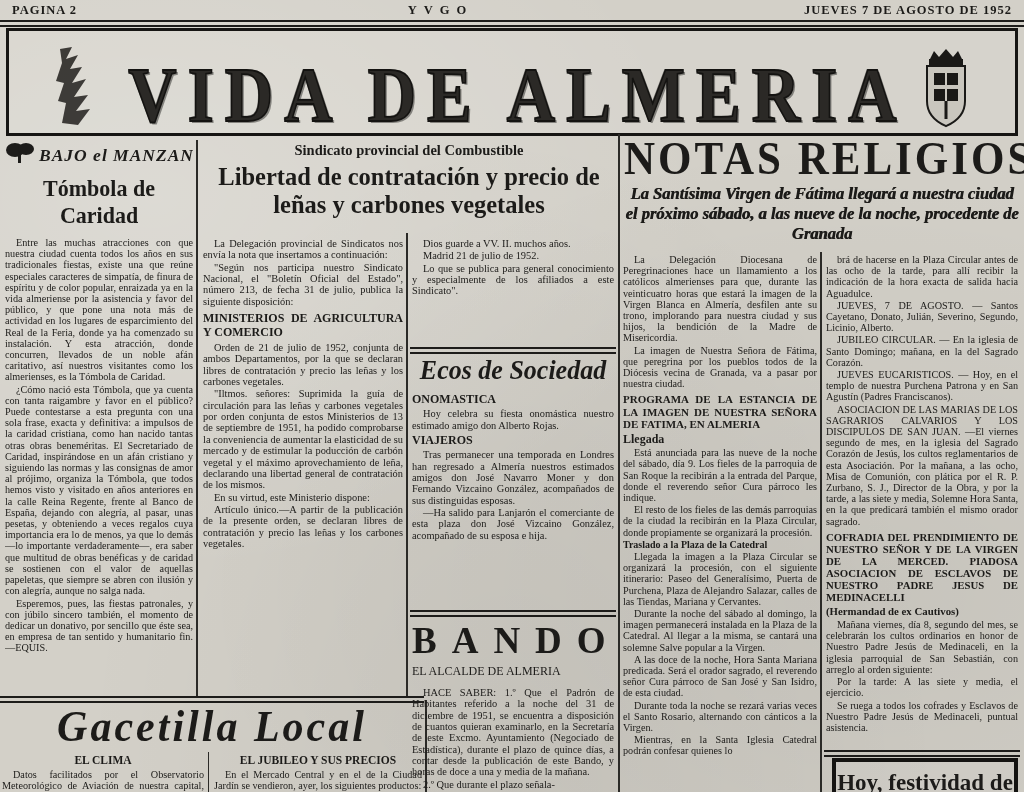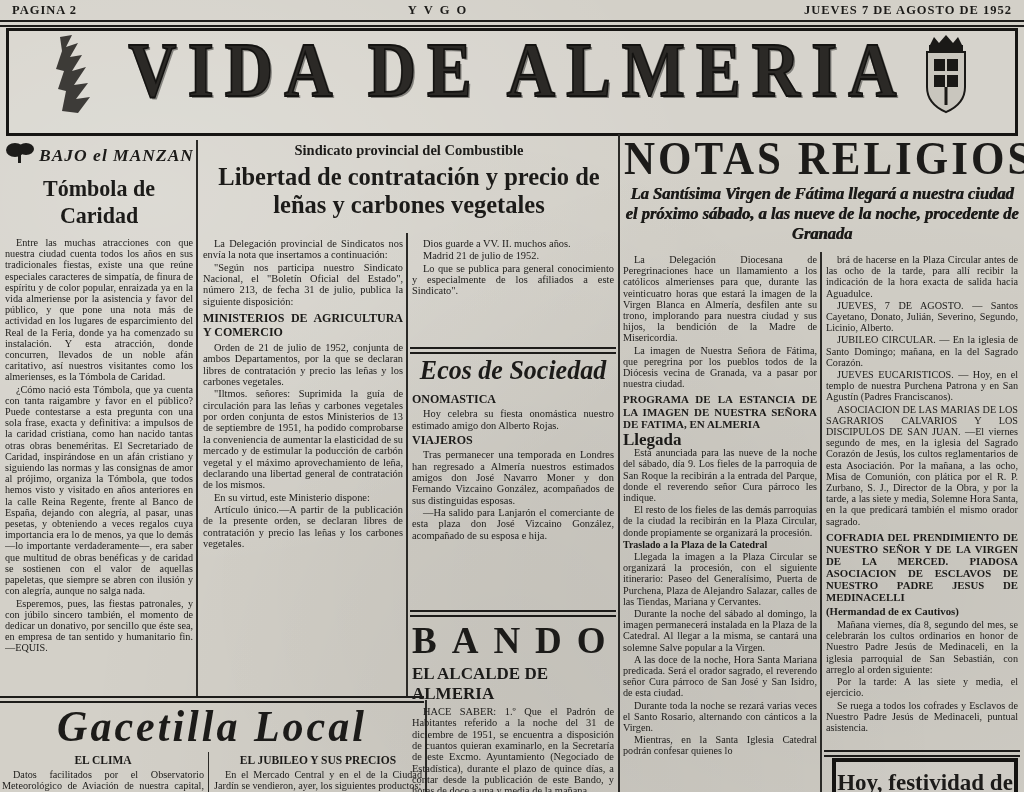--- a/index.html
+++ b/index.html
@@ -14,21 +14,21 @@
     color:#1c1b19;
   }
   .abs{position:absolute;}
   
   .topbar{position:absolute;top:3px;left:12px;right:12px;display:flex;justify-content:space-between;
     font-size:12.5px;font-weight:bold;letter-spacing:1px;}
   .topbar .center{letter-spacing:7px;}
   .hrule-double{height:3px;border-top:2px solid #1d1c1a;border-bottom:2px solid #1d1c1a;}
   
   .masthead{position:absolute;top:28px;left:6px;width:1006px;height:102px;
-    border:3px solid #161513;display:flex;align-items:flex-start;justify-content:center;gap:12px;
+    border:3px solid #161513;display:flex;align-items:flex-end;justify-content:center;gap:12px;
     background:rgba(255,255,255,0.08);}
   .masthead-title{
     font-size:67px;font-weight:bold;letter-spacing:11px;white-space:nowrap;
     transform:scaleY(1.18);color:#2b2926;
     text-shadow:2px 2px 0 rgba(25,24,22,0.45), -1px -1px 0 rgba(25,24,22,0.55);
     -webkit-text-stroke:1.5px #141311;}
   .ornament{flex:0 0 auto;}
   
   .vrule{position:absolute;width:1.5px;background:#2b2a27;}
   
@@ -37,21 +37,21 @@
   .col-mid p{font-size:10.4px;line-height:11.35px;}
   .subhead-c{font-weight:bold;text-align:center;text-indent:0 !important;margin:4px 0 3px 0 !important;}
   .kicker-line{display:flex;align-items:center;gap:4px;}
   .kicker-script{font-style:italic;font-weight:bold;font-size:17.5px;letter-spacing:1px;white-space:nowrap;}
   .headline-serif{font-weight:bold;text-align:center;}
   .clip{overflow:hidden;}
   
   .script-title{font-style:italic;font-weight:bold;text-align:center;transform:scaleY(1.05);}
   
   .bando-title{font-size:37px;font-weight:bold;text-align:center;letter-spacing:15px;margin:2px 0 2px 0;white-space:nowrap;}
-  .bando-sub{font-size:17px;font-weight:bold;margin:0 0 2px 0;}
+  .bando-sub{font-size:12px;font-weight:normal;margin:0 0 8px 0;}
   
   .notas-title{font-size:43px;font-weight:bold;letter-spacing:3px;text-align:left;white-space:nowrap;
     transform:scaleY(1.08);margin:0;line-height:44px;}
   .notas-subtitle{font-size:16.5px;font-weight:bold;text-align:center;line-height:20px;margin-top:3px;
     text-shadow:0.6px 0 0 #1c1b19;font-style:italic;}
   .hoy-box{position:absolute;border:4px solid #141311;text-align:center;
     font-size:23px;font-weight:bold;padding-top:8px;background:rgba(255,255,255,0.05);}
   .gac-heads{font-size:11.5px;font-weight:bold;text-align:center;margin:2px 0 3px 0;}
 </style>
 </head>
@@ -152,21 +152,21 @@
 
   <div class="abs" style="left:624px;top:137px;width:396px;">
     <div class="notas-title">NOTAS RELIGIOSAS</div>
     <div class="notas-subtitle">La Santísima Virgen de Fátima llegará a nuestra ciudad el próximo sábado, a las nueve de la noche, procedente de Granada</div>
   </div>
 
   <div class="abs bodytext col-small clip" style="left:623px;top:254px;width:194px;height:538px;">
     <p>La Delegación Diocesana de Peregrinaciones hace un llamamiento a los católicos almerienses para que, durante las veinticuatro horas que estará la imagen de la Virgen Blanca en Almería, desfilen ante su trono, implorando para nuestra ciudad y sus hijos, la bendición de la Madre de Misericordia.</p>
     <p>La imagen de Nuestra Señora de Fátima, que peregrina por los pueblos todos de la Diócesis vecina de Granada, va a pasar por nuestra ciudad.</p>
     <p class="subhead-c" style="font-size:11px;line-height:12.5px;">PROGRAMA DE LA ESTANCIA DE LA IMAGEN DE NUESTRA SEÑORA DE FATIMA, EN ALMERIA</p>
-    <p class="subhead-c" style="font-size:17px;margin:0 0 2px 0 !important;">Llegada</p>
+    <p class="subhead-c" style="font-size:12px;margin:0 0 2px 0 !important;">Llegada</p>
     <p>Está anunciada para las nueve de la noche del sábado, día 9. Los fieles de la parroquia de San Roque la recibirán a la entrada del Parque, donde el reverendo señor Cura párroco les indique.</p>
     <p>El resto de los fieles de las demás parroquias de la ciudad la recibirán en la Plaza Circular, donde propiamente se organizará la procesión.</p>
     <p class="subhead-c" style="font-size:10px;margin:1px 0 1px 0 !important;">Traslado a la Plaza de la Catedral</p>
     <p>Llegada la imagen a la Plaza Circular se organizará la procesión, con el siguiente itinerario: Paseo del Generalísimo, Puerta de Purchena, Plaza de Alejandro Salazar, calles de las Tiendas, Mariana y Cervantes.</p>
     <p>Durante la noche del sábado al domingo, la imagen permanecerá instalada en la Plaza de la Catedral. Al llegar a la misma, se cantará una solemne Salve popular a la Virgen.</p>
     <p>A las doce de la noche, Hora Santa Mariana predicada. Será el orador sagrado, el reverendo señor Cura párroco de San José y San Isidro, de esta ciudad.</p>
     <p>Durante toda la noche se rezará varias veces el Santo Rosario, alternando con cánticos a la Virgen.</p>
     <p>Mientras, en la Santa Iglesia Catedral podrán confesar quienes lo</p>
   </div>
 

